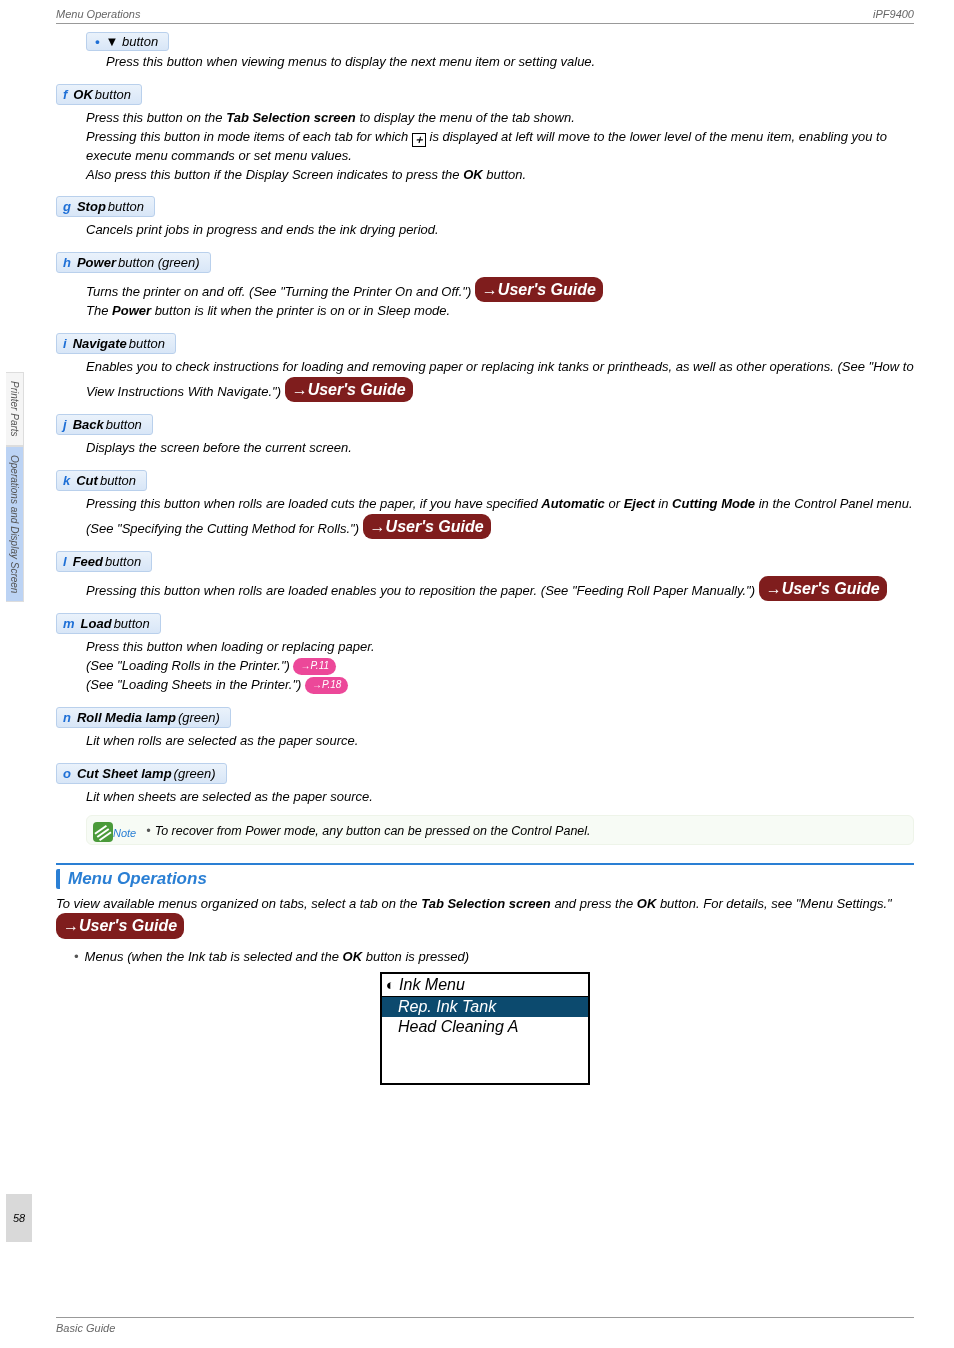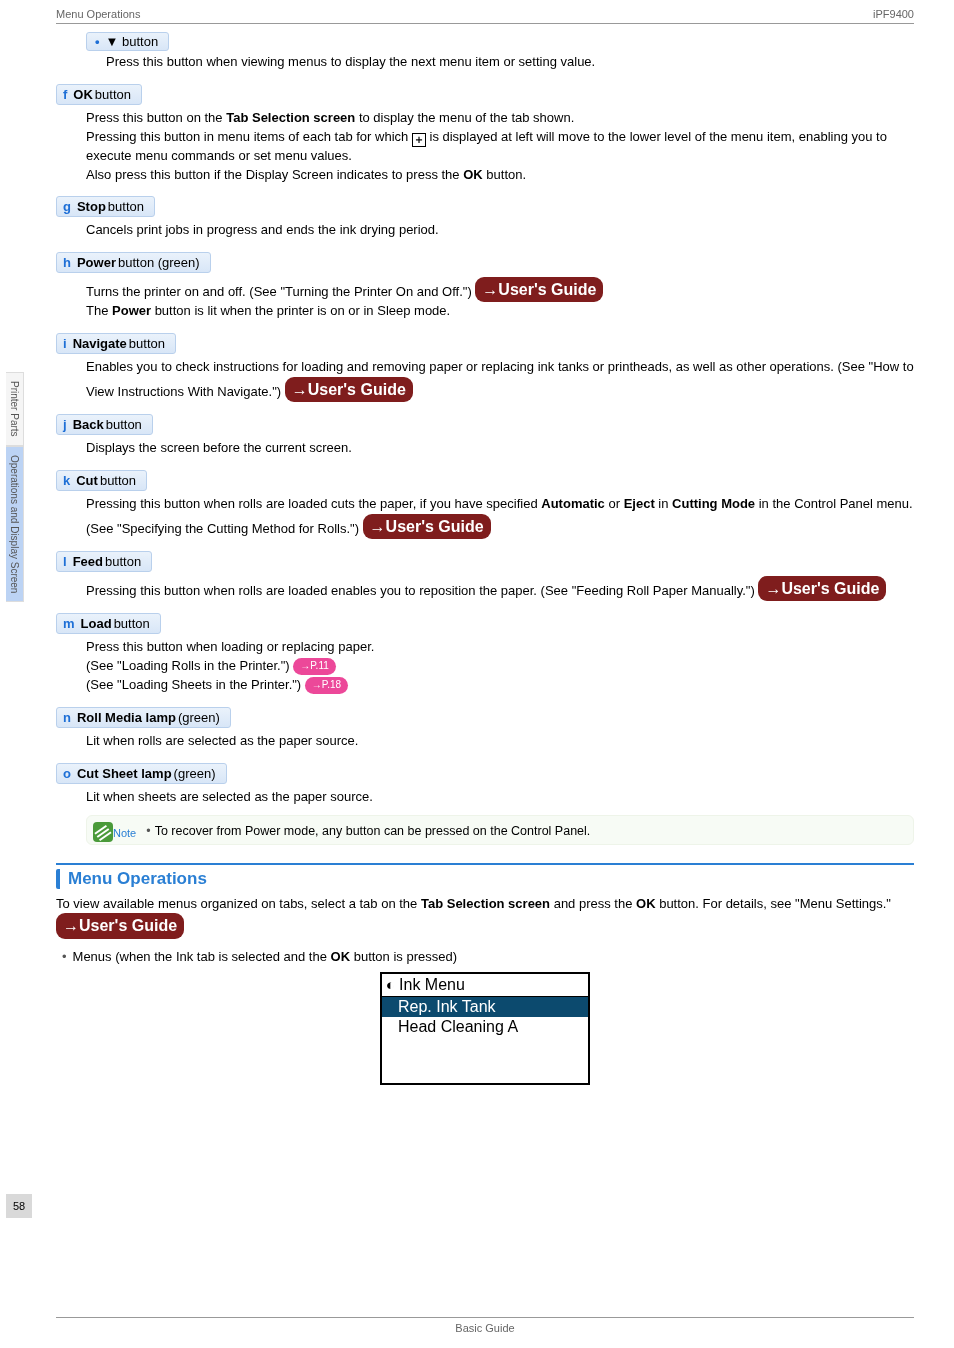--- a/index.html
+++ b/index.html
@@ -1,22 +1,22 @@
 <!DOCTYPE html>
 <html><head>
 <meta charset="utf-8">
 <style>
   * { box-sizing: border-box; }
   body { margin: 0; font-family: Arial, Helvetica, sans-serif; font-size: 13px; color: #000; background: #fff; width: 954px; }
-  .page { padding: 8px 40px 6px 56px; position: relative; min-height: 1348px; }
+  .page { padding: 8px 40px 6px 56px; position: relative; min-height: 1348px; font-style: italic; }
   .hdr { display: flex; justify-content: space-between; font-size: 11px; color: #666; padding-bottom: 3px; border-bottom: 1px solid #999; margin-bottom: 8px; }
   .side-tabs { position: absolute; left: 6px; top: 372px; display: flex; flex-direction: column; gap: 0; }
   .side-tab { writing-mode: vertical-rl; font-size: 10px; color: #555; padding: 8px 3px; background: #f5f5f5; border: 1px solid #ddd; border-left: none; }
   .side-tab.active { background: #bcd3f4; }
-  .pagenum-box { position: absolute; left: 6px; top: 1194px; background: #d9d9d9; font-size: 11px; padding: 6px 7px; color: #000; text-align: center; }
+  .pagenum-box { position: absolute; left: 6px; top: 1194px; background: #d9d9d9; font-size: 11px; padding: 18px 7px; color: #000; text-align: center; }
   .item-heading { display: inline-flex; align-items: center; background: linear-gradient(#eaf2fb, #d8e6f7); border: 1px solid #b9d0ec; border-radius: 3px; padding: 2px 10px 2px 6px; margin: 4px 0 2px 0; }
   .item-heading .letter { color: #1e6fd6; font-weight: bold; margin-right: 6px; font-size: 13px; }
   .item-heading .name { font-weight: bold; }
   .item-heading .suffix { font-weight: normal; margin-left: 2px; }
   .sub-bullet { display: inline-flex; align-items: center; background: linear-gradient(#eaf2fb, #d8e6f7); border: 1px solid #b9d0ec; border-radius: 3px; padding: 1px 10px 1px 8px; margin-left: 30px; }
   .sub-bullet .dot { color: #1e6fd6; font-weight: bold; margin-right: 6px; }
   .desc { margin: 2px 0 8px 30px; line-height: 1.45; }
   .desc-sub { margin: 2px 0 8px 50px; line-height: 1.45; }
   .ug-pill { display: inline-block; background: #7f1d1d; color: #fff; font-size: 16px; font-weight: bold; padding: 1px 7px; border-radius: 9px; vertical-align: 1px; }
   .page-pill { display: inline-block; background: #ec4899; color: #fff; font-size: 10px; padding: 1px 7px; border-radius: 9px; vertical-align: 1px; }
@@ -25,29 +25,29 @@
   .note-box { margin: 8px 0 0 30px; display: flex; align-items: flex-start; gap: 10px; background: #f7fbf5; border-radius: 6px; padding: 6px 10px 2px 6px; border: 1px solid #eef4e9;}
   .note-icon-wrap { display: flex; align-items: center; }
   .note-icon { width: 20px; height: 20px; background: #4a9a3a; border-radius: 4px; position: relative; }
   .note-icon::after { content: ""; position: absolute; left: 3px; top: 10px; width: 14px; height: 2px; background: #fff; transform: rotate(-35deg); box-shadow: 0 -4px 0 #fff, 0 4px 0 #fff; }
   .note-label { color: #2a7fd4; font-size: 11px; margin-top: 2px; }
   .note-text { font-size: 12.5px; padding-top: 2px; }
   .note-text .dot { color: #555; margin-right: 4px; }
   .section-heading-wrap { margin: 18px 0 6px 0; border-top: 2px solid #2a7fd4; padding-top: 4px; }
   .section-heading { display: inline-block; color: #2a7fd4; font-size: 17px; font-weight: bold; border-left: 4px solid #2a7fd4; padding-left: 8px; border-radius: 2px; }
   .body-p { line-height: 1.45; }
-  .menu-bullet { margin: 10px 0 8px 6px; }
+  .menu-bullet { margin: 10px 0 8px 18px; }
   .menu-bullet .dot { color: #555; margin-right: 6px; }
   .menu-screen { width: 210px; margin: 6px auto 0 auto; border: 2px solid #000; font-family: Arial, sans-serif; }
   .menu-screen .title { display: flex; align-items: center; gap: 4px; padding: 2px 4px; font-size: 16px; border-bottom: 1px solid #000; }
   .menu-screen .drop { font-size: 15px; }
   .menu-screen .row { padding: 1px 4px 1px 16px; font-size: 16px; }
   .menu-screen .row.sel { background: #0c4a6e; color: #fff; }
   .menu-screen .spacer { height: 46px; }
-  .footer { position: absolute; bottom: 14px; left: 56px; right: 40px; border-top: 1px solid #999; padding-top: 4px; text-align: center; font-size: 11px; color: #666; }
+  .footer { position: absolute; bottom: 14px; left: 56px; right: 40px; border-top: 1px solid #999; padding-top: 4px; text-align: left; font-size: 11px; color: #666; }
 </style>
 </head>
 <body>
 
 <div class="page">
 
   <div class="hdr">
     <span>Menu Operations</span>
     <span>iPF9400</span>
   </div>
@@ -67,21 +67,21 @@
   <div class="desc-sub">Press this button when viewing menus to display the next menu item or setting value.</div>
 
   
   <div class="item-heading">
     <span class="letter">f</span>
     <span class="name">OK</span>
     <span class="suffix"> button</span>
   </div>
   <div class="desc">
     <span>Press this button on the </span><span class="b">Tab Selection screen</span><span> to display the menu of the tab shown.</span><br>
-    <span>Pressing this button in menu items of each tab for which </span><span class="plus-icon">＋</span><span> is displayed at left will move to the lower level of the menu item, enabling you to execute menu commands or set menu values.</span><br>
+    <span>Pressing this button in mode items of each tab for which </span><span class="plus-icon">＋</span><span> is displayed at left will move to the lower level of the menu item, enabling you to execute menu commands or set menu values.</span><br>
     <span>Also press this button if the Display Screen indicates to press the </span><span class="b">OK</span><span> button.</span>
   </div>
 
   
   <div class="item-heading">
     <span class="letter">g</span>
     <span class="name">Stop</span>
     <span class="suffix"> button</span>
   </div>
   <div class="desc">Cancels print jobs in progress and ends the ink drying period.</div>

